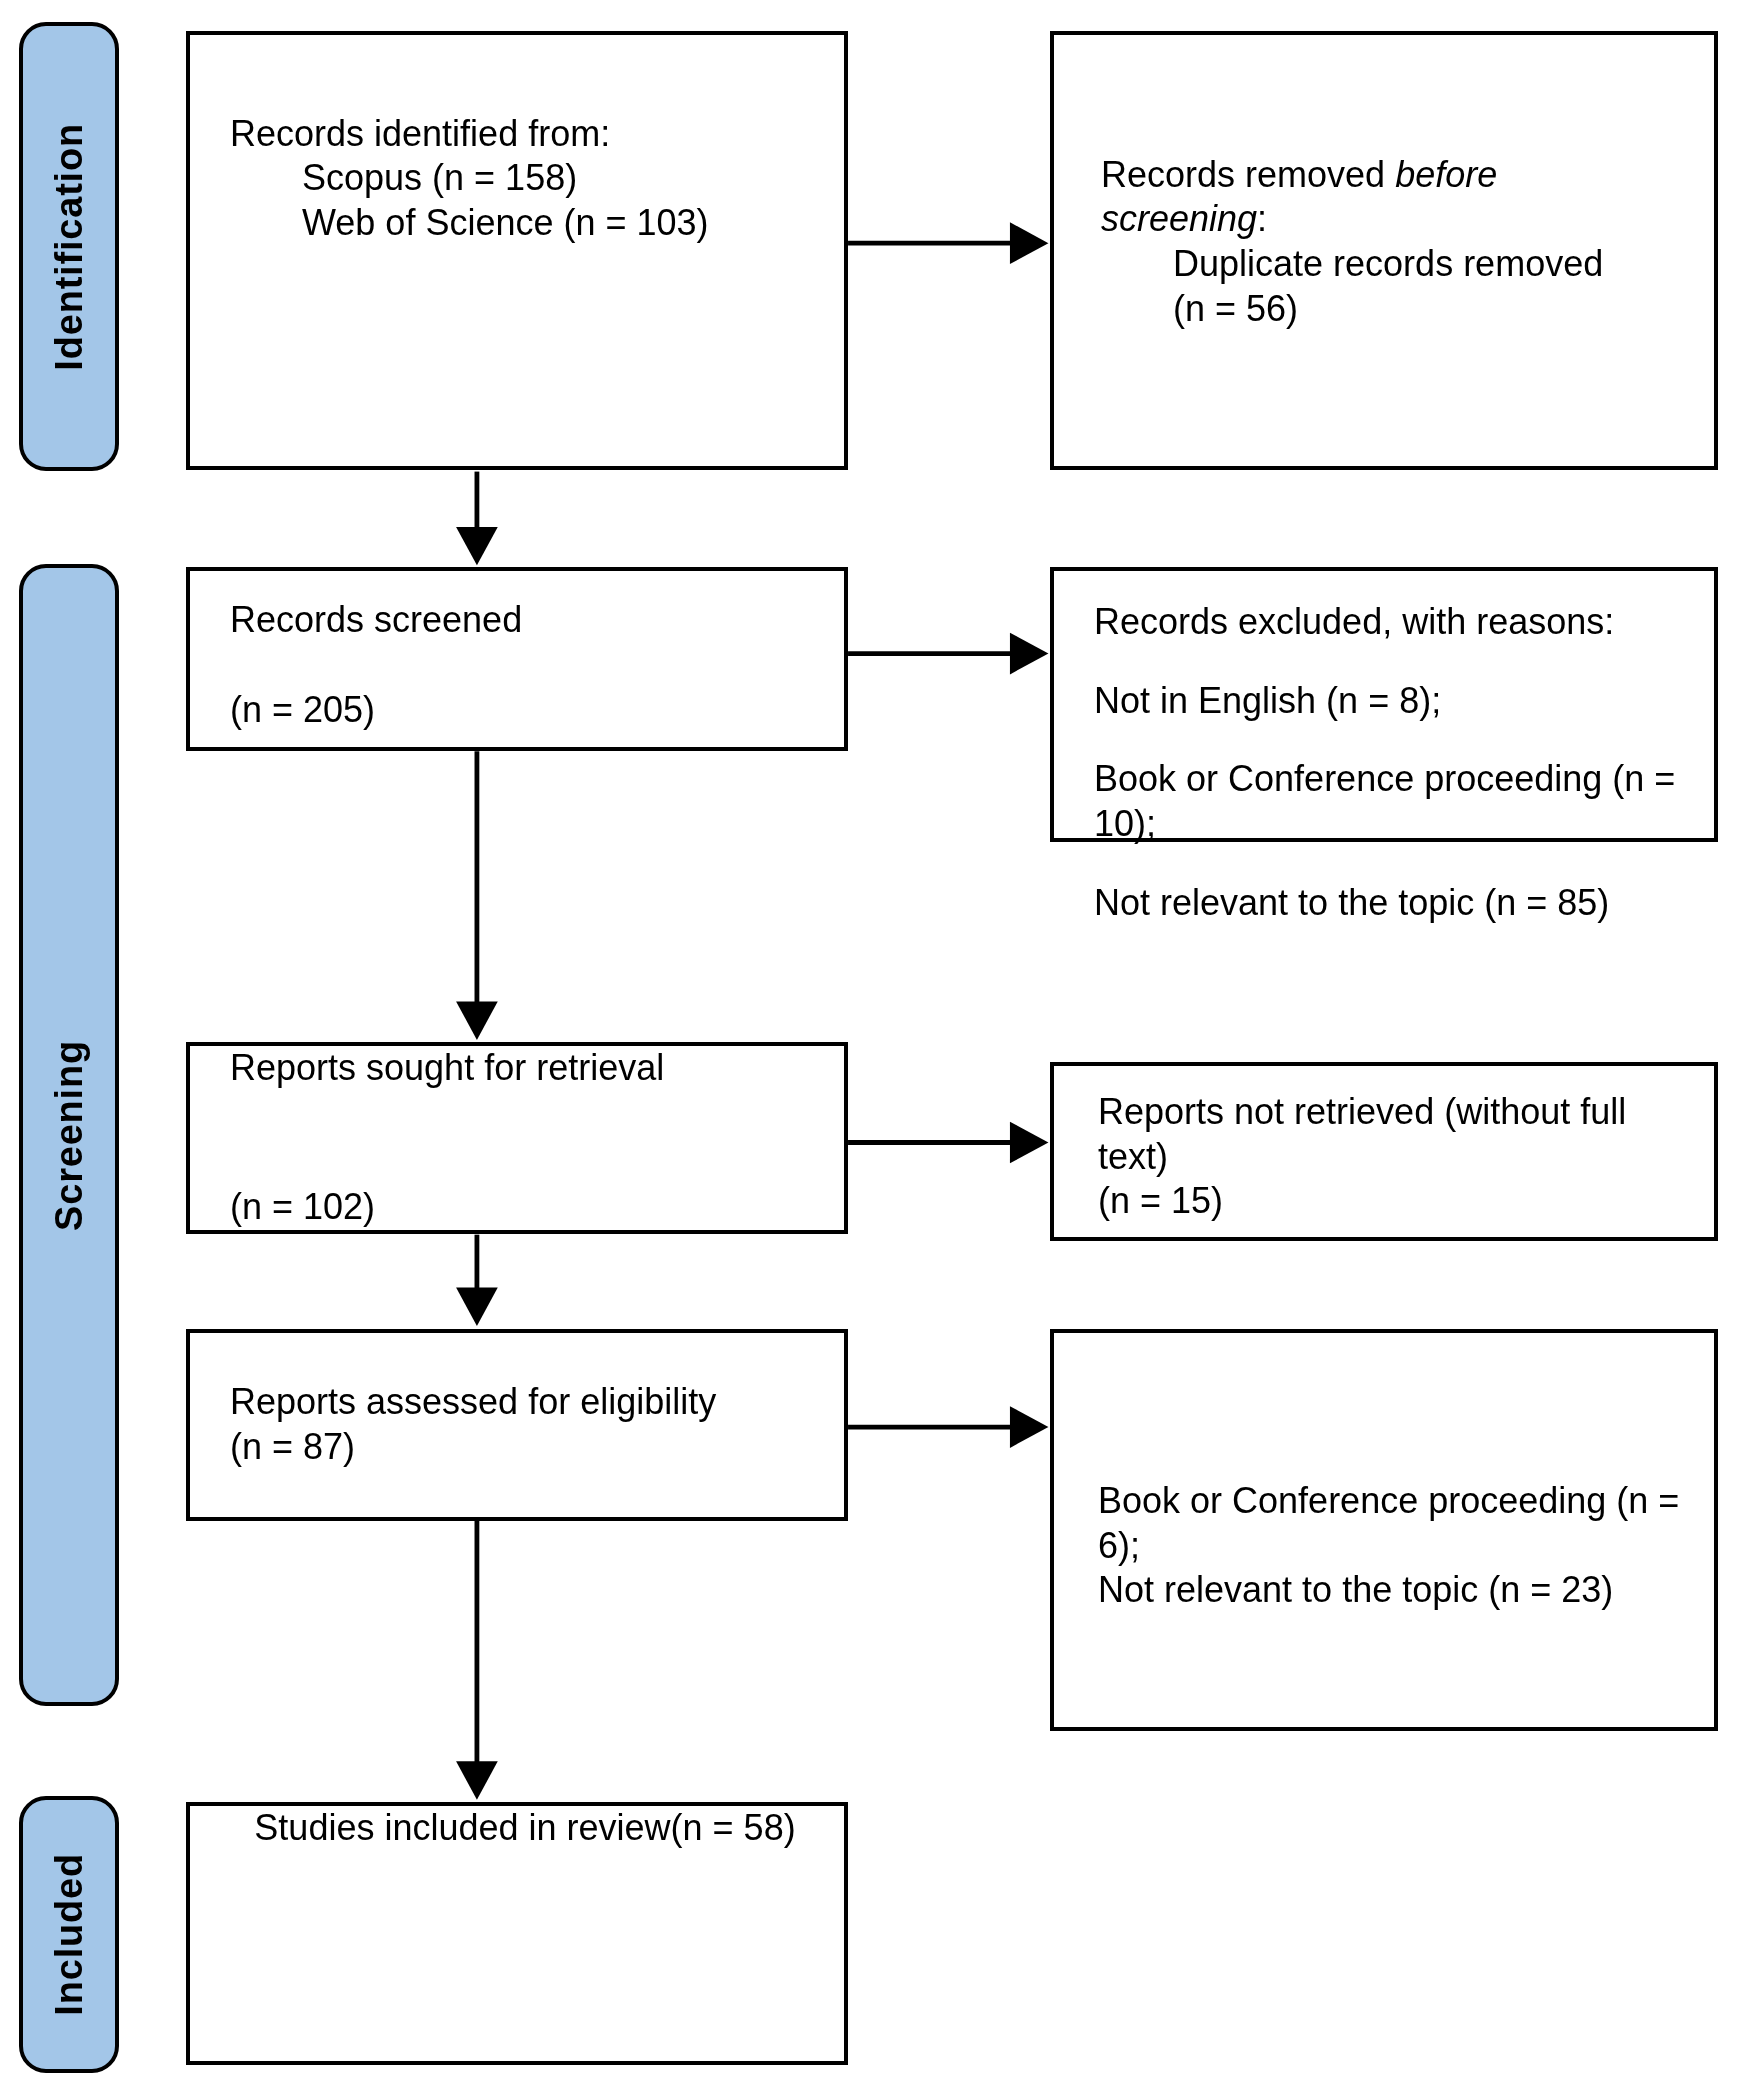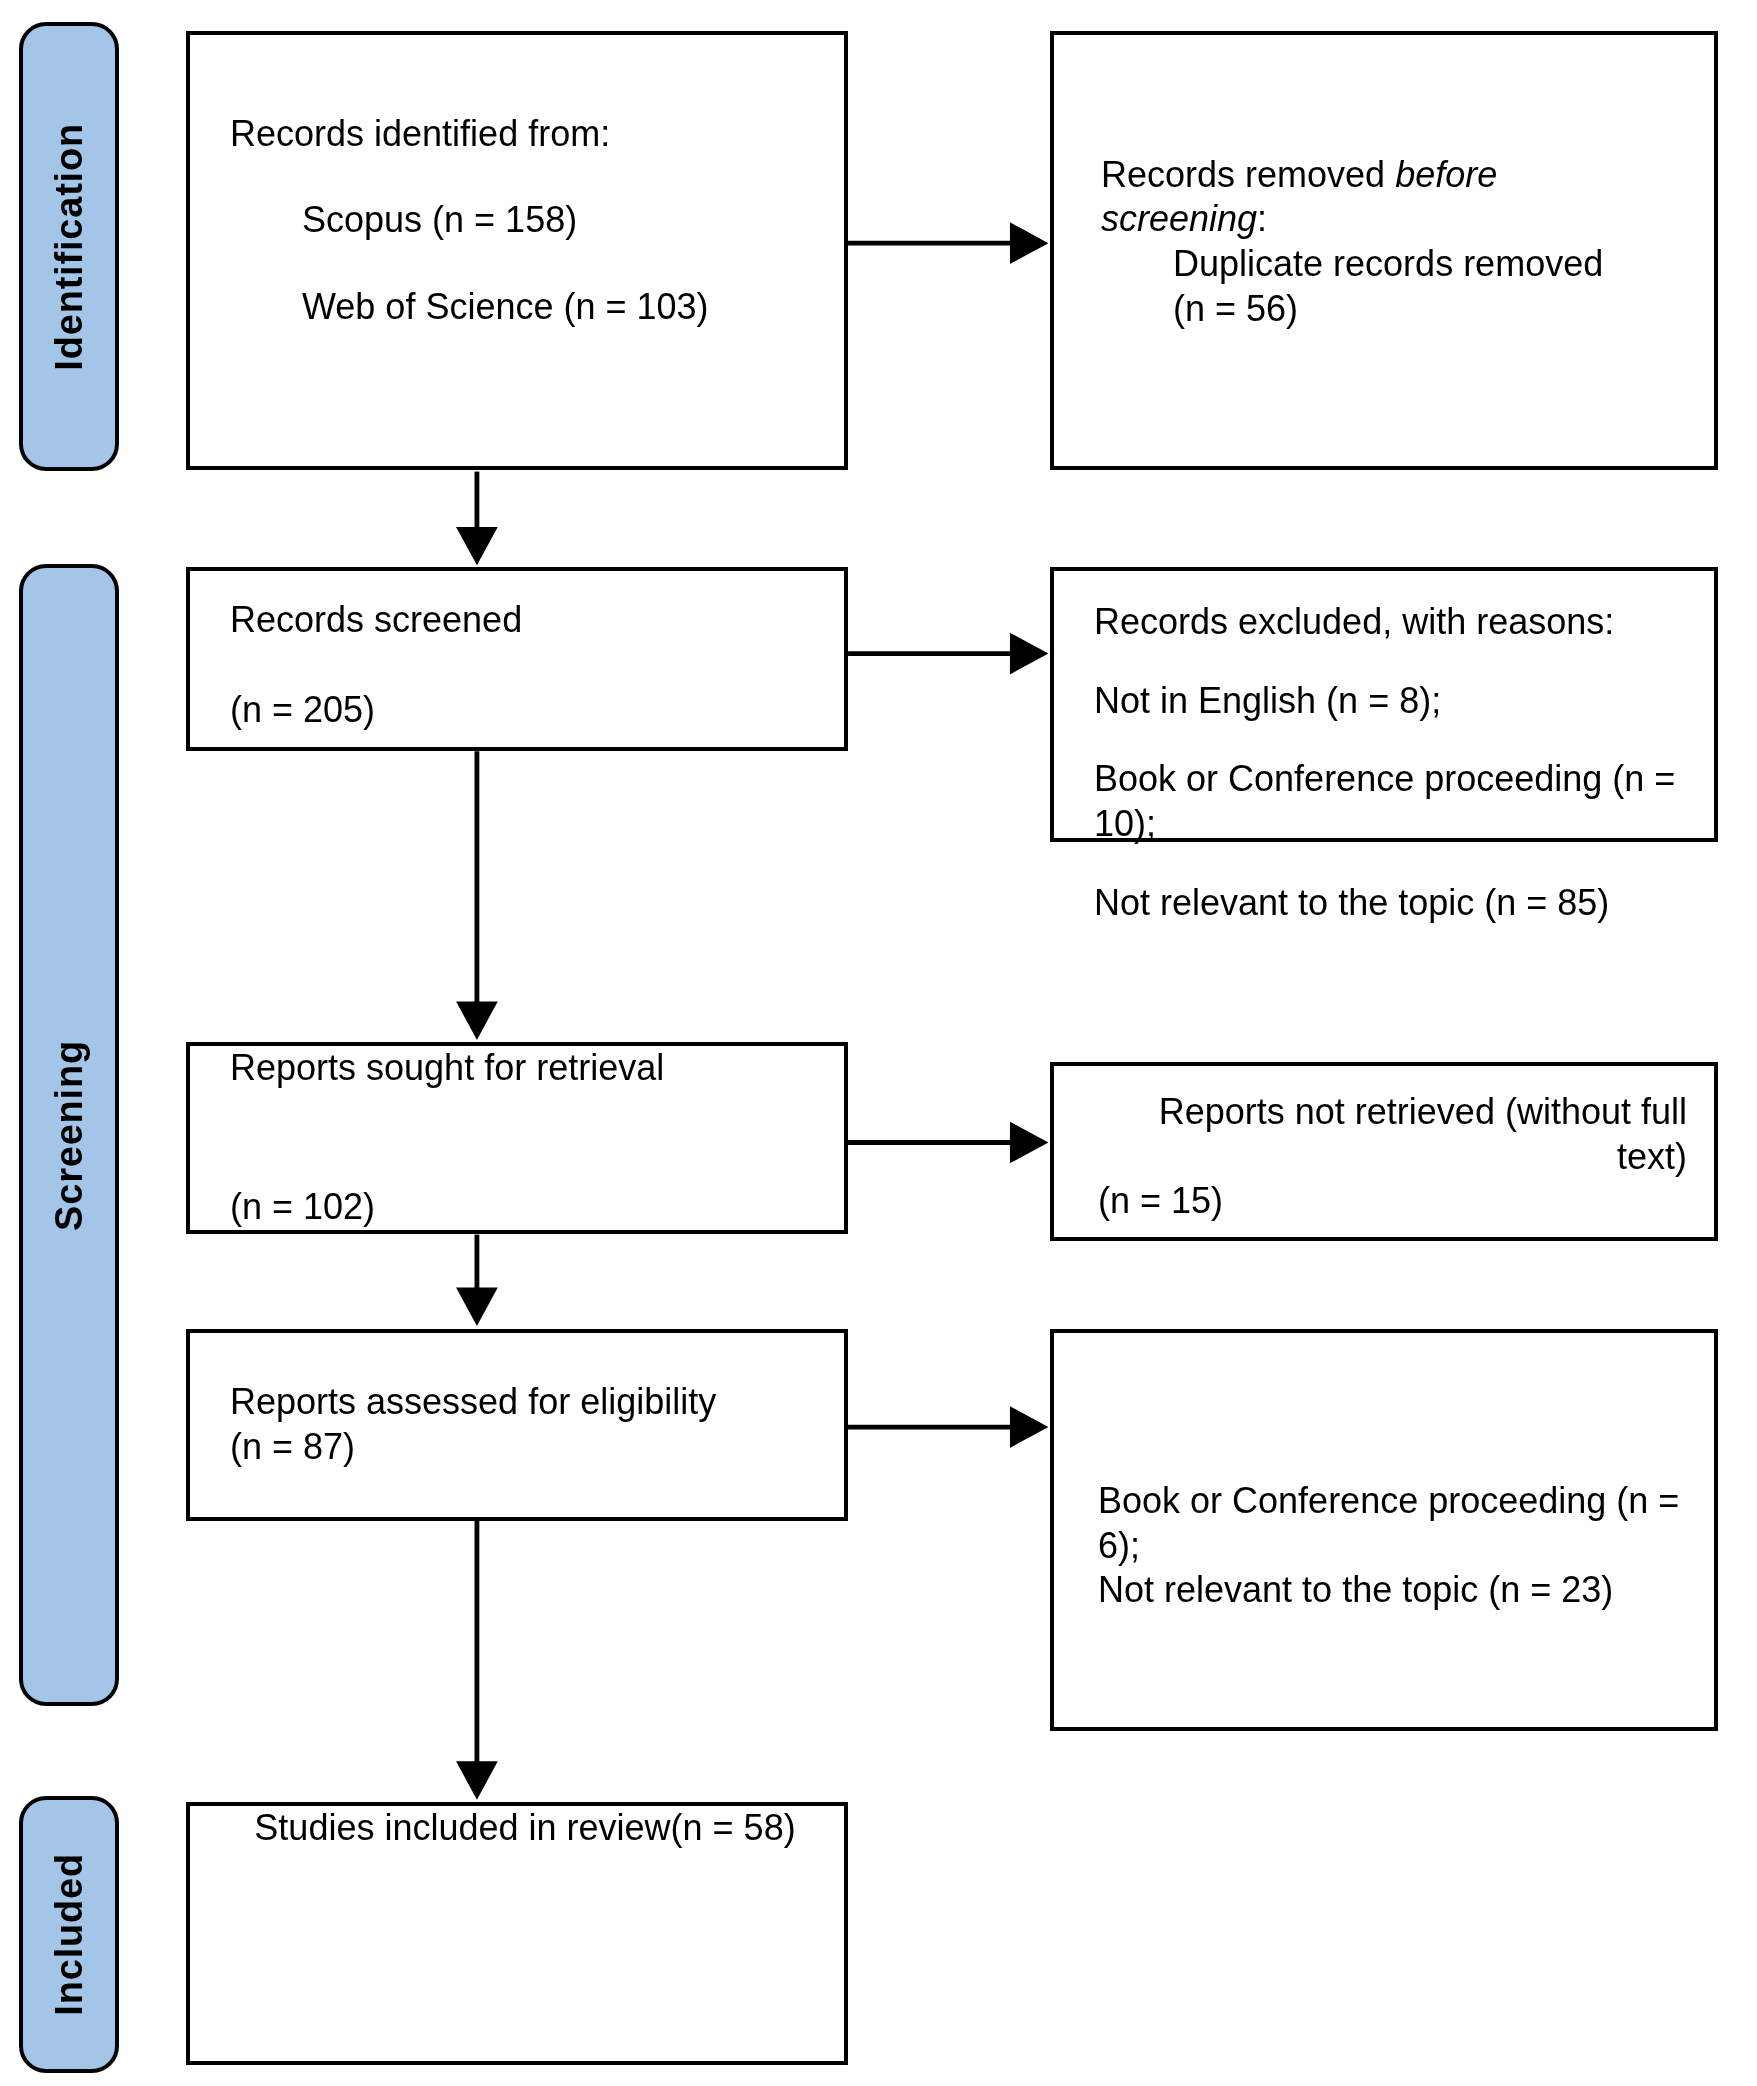--- a/index.html
+++ b/index.html
@@ -56,25 +56,25 @@
   .box-removed           { top: 30.5px;   height: 439px; display:flex; flex-direction:column; justify-content:center; padding: 0 24px 16px 47px; }
   .box-screened          { top: 567px;  height: 184px; padding: 27px 24px 16px 40px; }
   .box-rec-excluded      { top: 567px;  height: 275px; padding: 29px 24px 16px 40px; }
   .box-sought            { top: 1042px; height: 192px; display:flex; flex-direction:column; justify-content:space-between; padding: 0 24px 0 40px; }
   .box-not-retrieved     { top: 1062px; height: 179px; padding: 24px 24px 16px 44px; }
   .box-assessed          { top: 1329px; height: 192px; display:flex; flex-direction:column; justify-content:center; padding: 0 11px 0 40px; }
   .box-rep-excluded      { top: 1329px; height: 402px; display:flex; flex-direction:column; justify-content:center; padding: 32px 24px 0 44px; }
   .box-included          { top: 1802px; height: 263px; display:flex; flex-direction:row; justify-content:center; padding: 0 24px 0 40px; }
 
   .indent   { margin-left: 72px; }
-  .gap-lg   { margin-top: 42px; }
+  .gap-lg   { }
   .gap-md   { margin-top: 34px; }
   .gap-xl   { margin-top: 45px; }
   .w-narrow { max-width: 513px; }
-  .w-mid    { max-width: 589px; text-align: right; }
+  .w-mid    { max-width: 589px; }
   .italic   { font-style: italic; }
   p { margin: 0; }
 </style>
 </head>
 <body>
 
 <div class="canvas">
 
   <div class="stage-bar bar-identification">
     <span class="stage-label">Identification</span>

